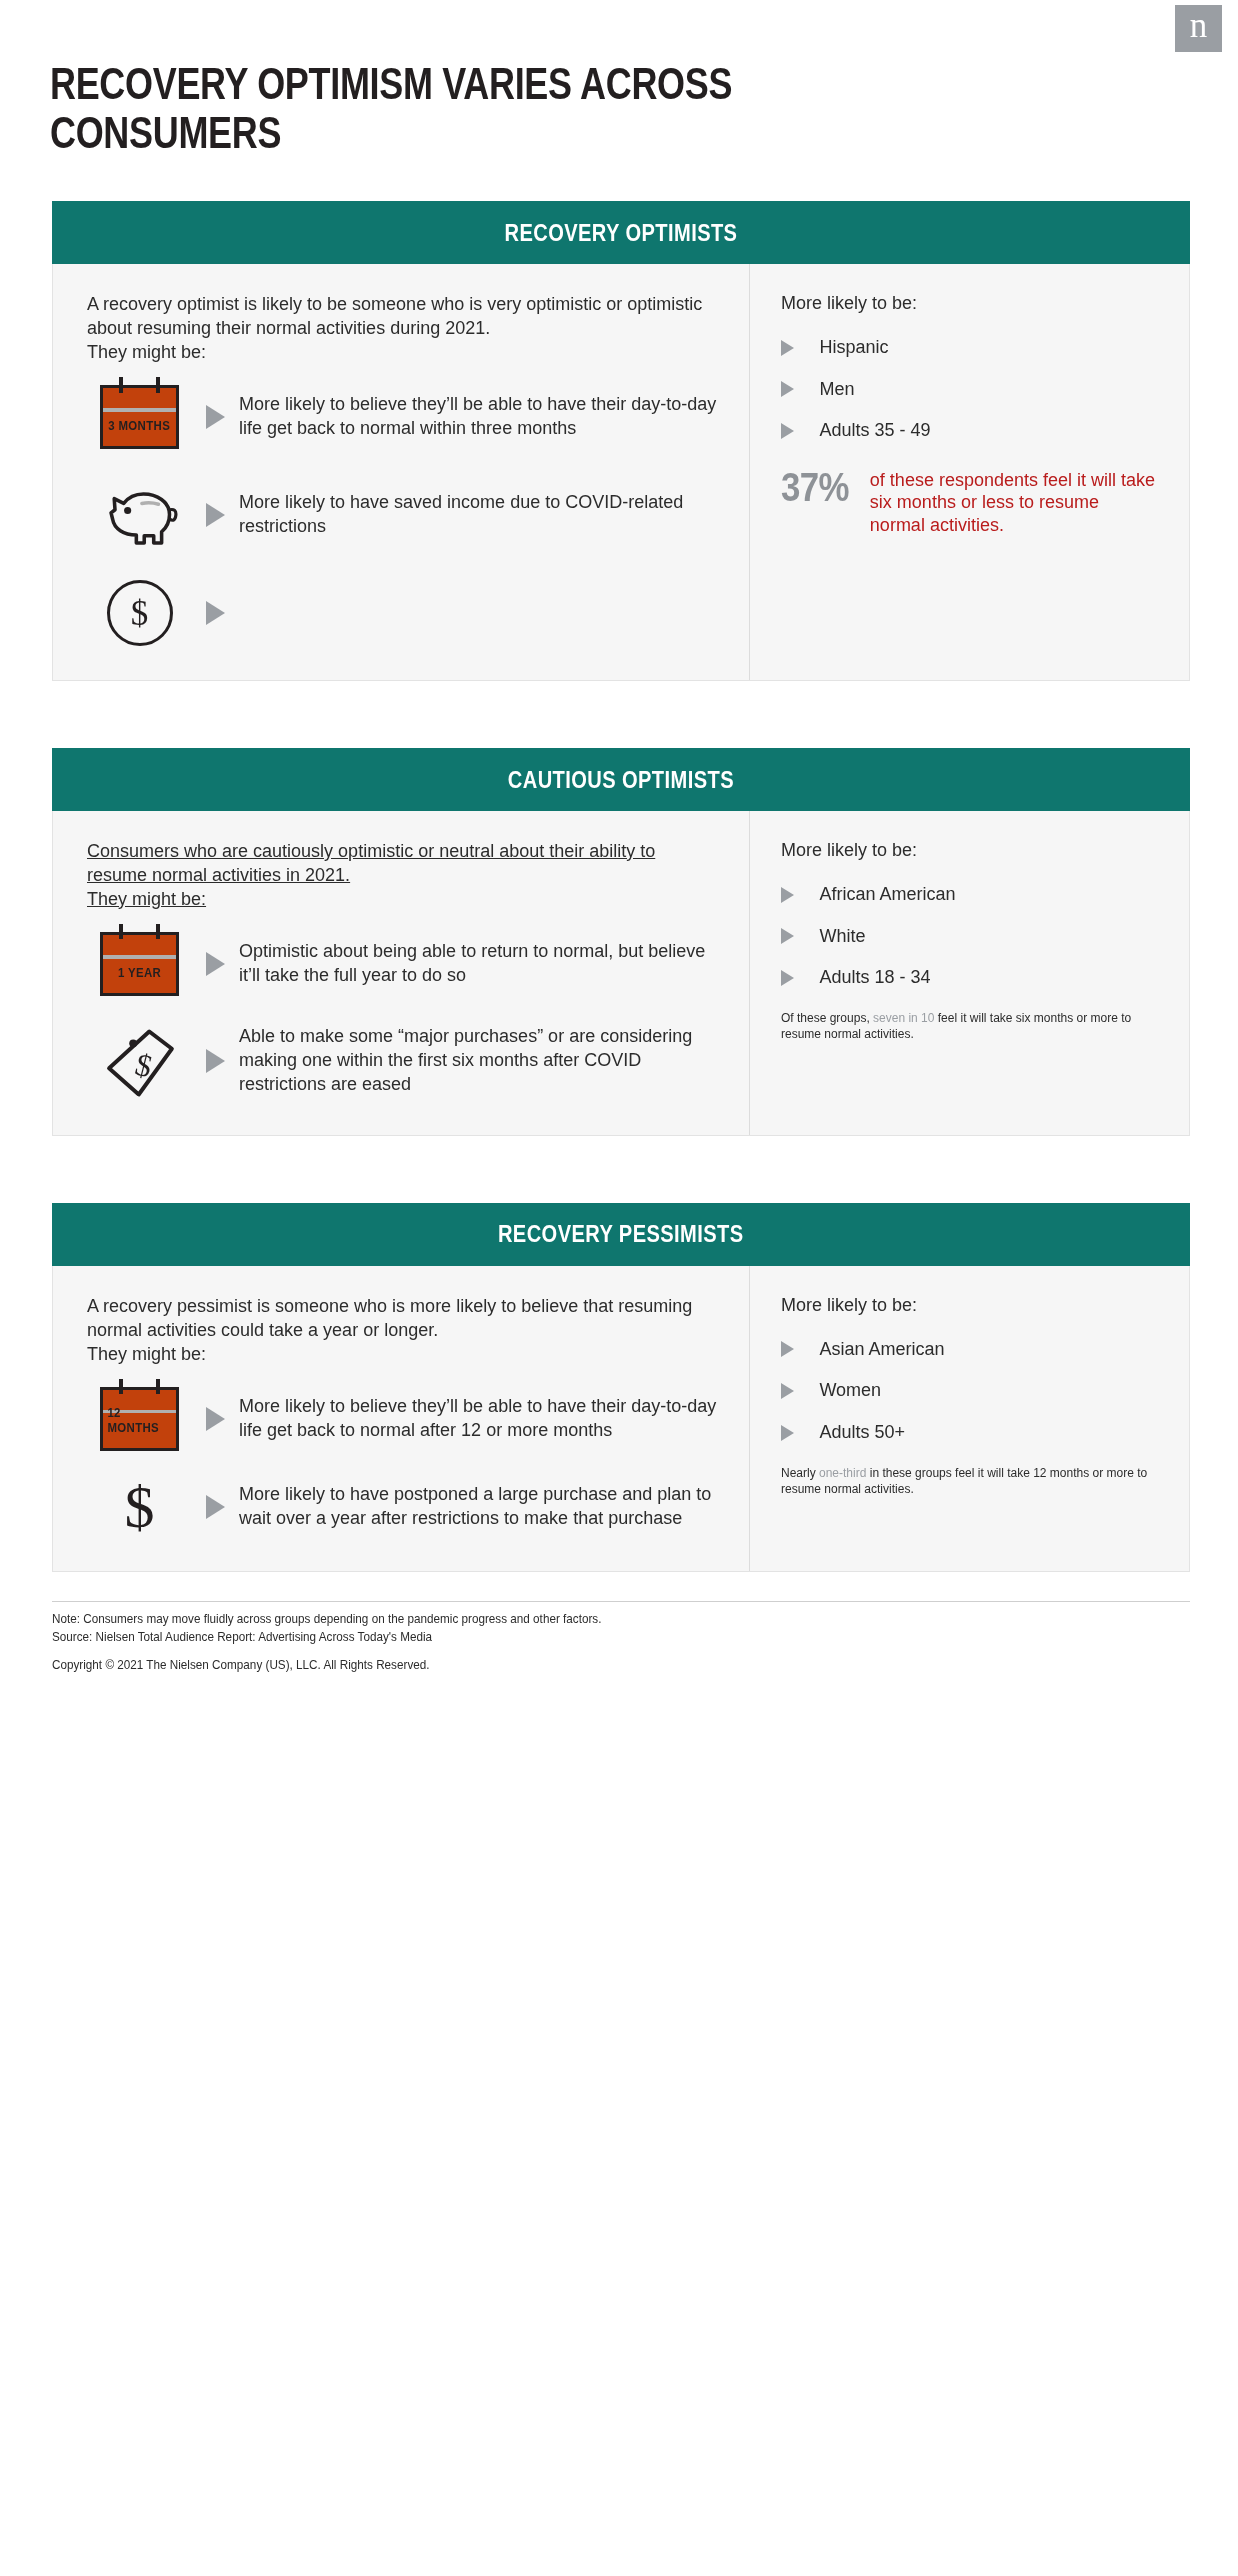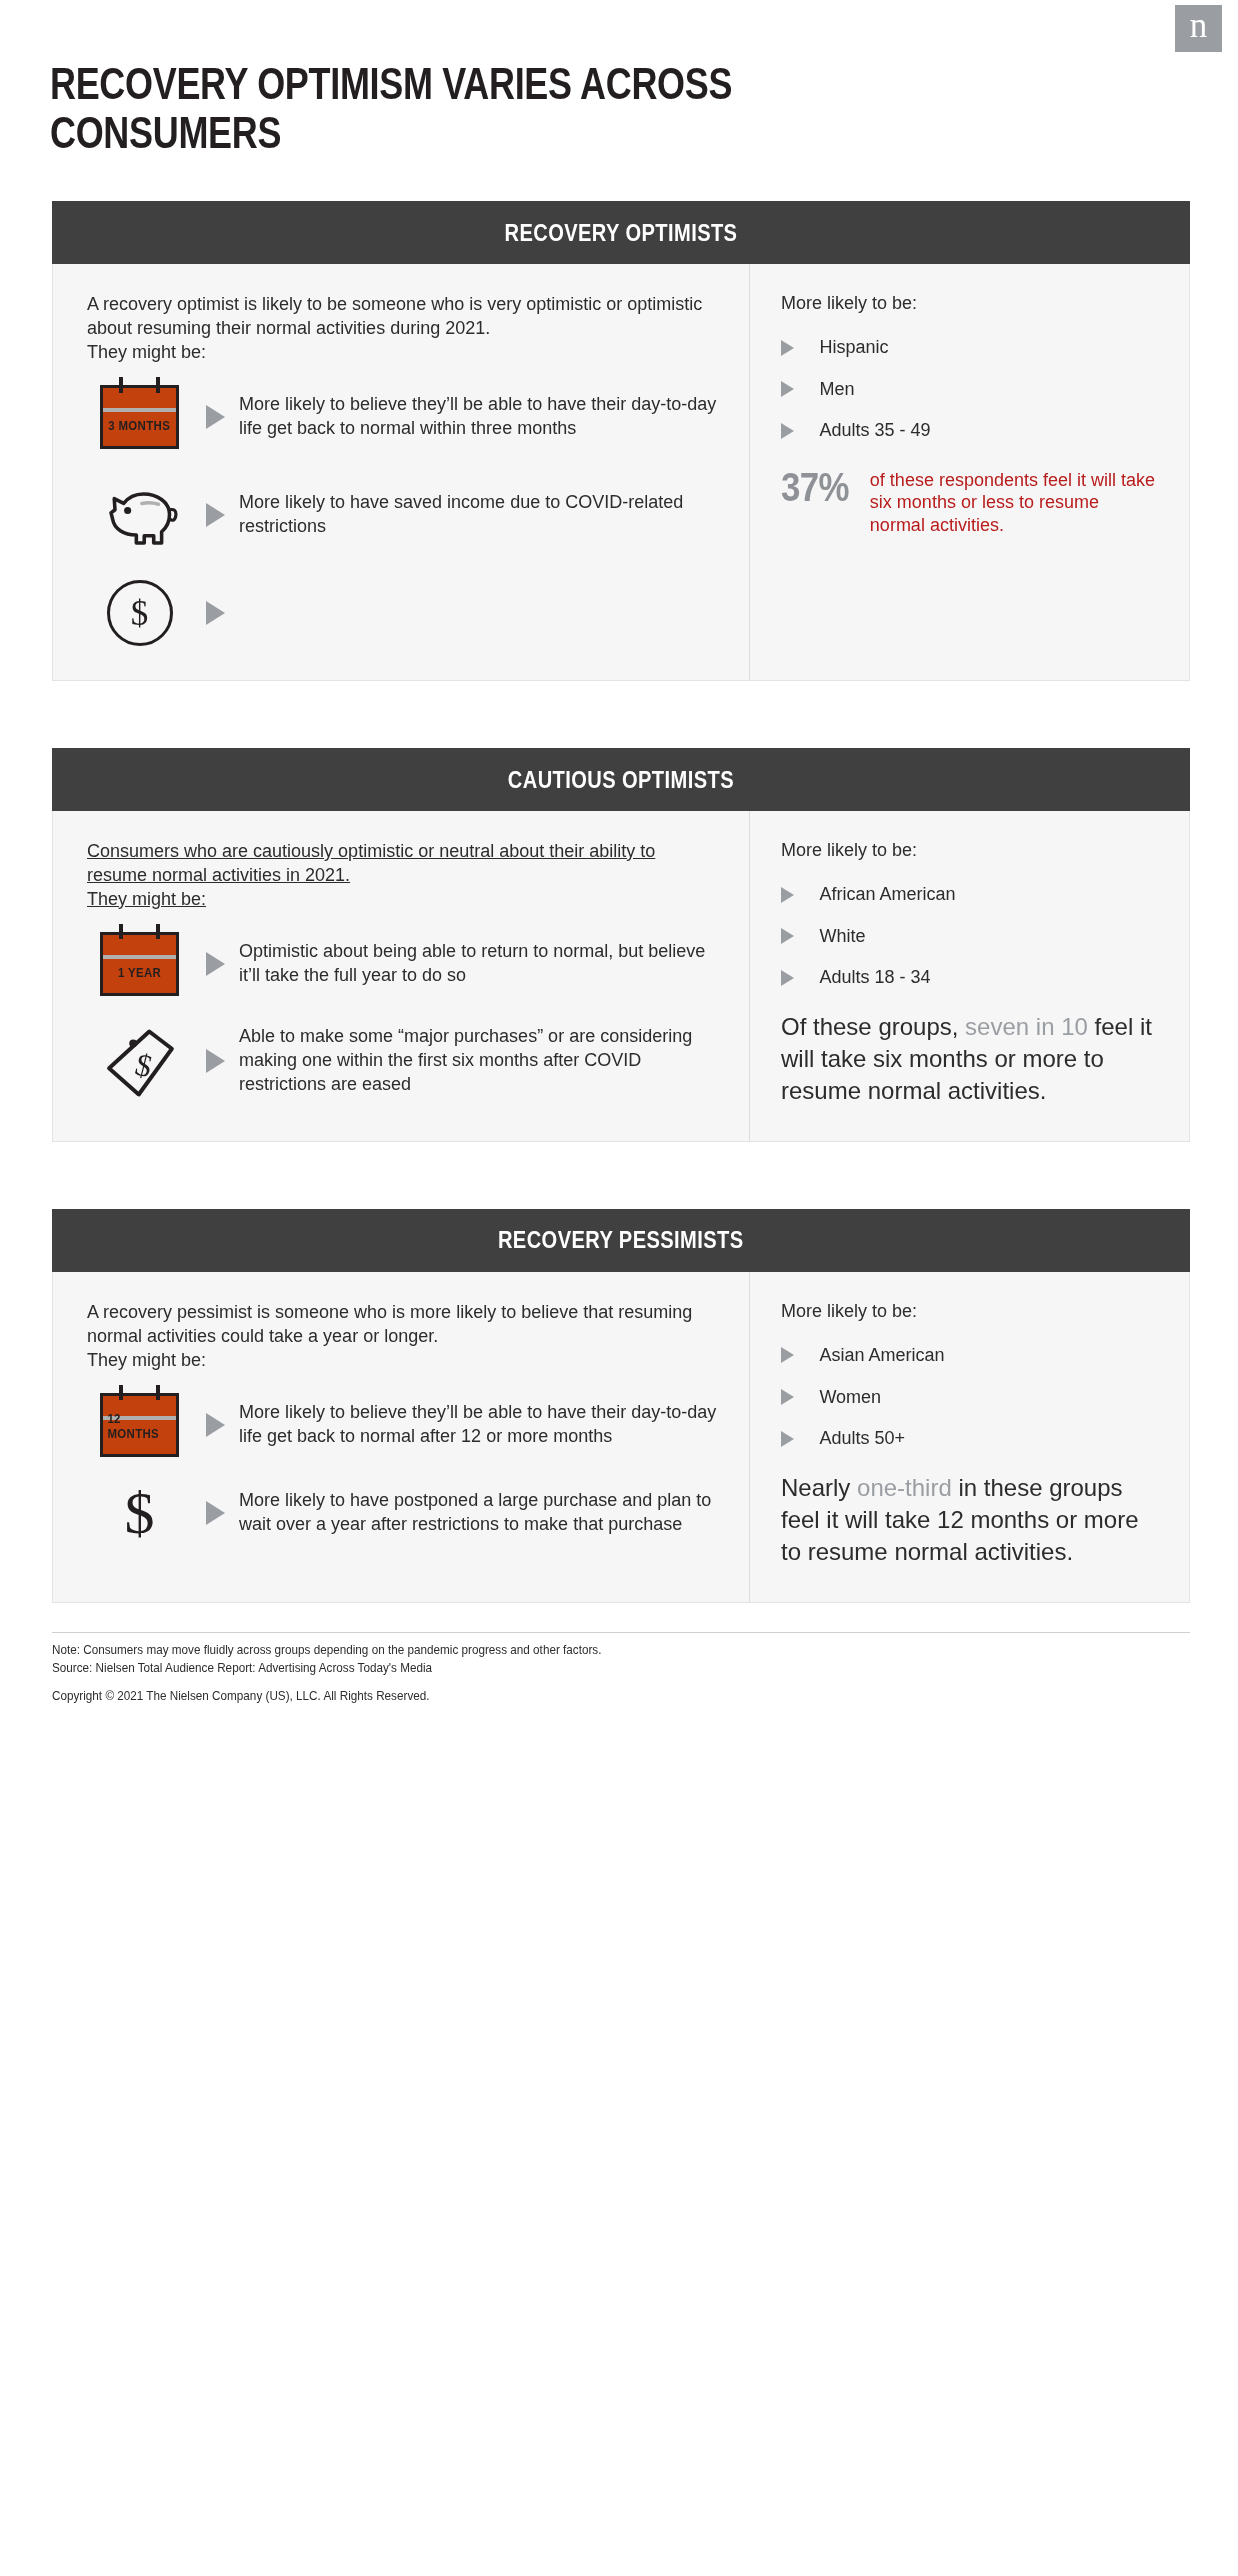--- a/index.html
+++ b/index.html
@@ -52,21 +52,21 @@
   
   .panel {
     margin: 0 auto;
     width: 1138px;
     margin-left: 52px;
   }
   .panel-gap-1 { margin-top: 44px; }
   .panel-gap   { margin-top: 67px; }
 
   .panel-header {
-    background: #404040;
+    background: #0f766e;
     height: 63px;
     display: flex;
     align-items: center;
     justify-content: center;
   }
   .panel-header h2 {
     font-family: "Liberation Sans Narrow", "Liberation Sans", sans-serif;
     font-weight: bold;
     color: #ffffff;
     font-size: 24.5px;
@@ -240,21 +240,21 @@
     white-space: nowrap;
   }
   .stat .txt {
     font-size: 18px;
     line-height: 1.24;
     color: #b91c1c;
     padding-top: 1.5px;
   }
   .stat-plain {
     margin-top: 23px;
-    font-size: 24px;
+    font-size: 12px;
     line-height: 1.33;
     color: #2c2c2c;
   }
   .hl { color: #9a9ea3; }
 
   
   .footer {
     margin: 29px 0 0 52px;
     width: 1138px;
     border-top: 0.8px solid #cfcfcf;

